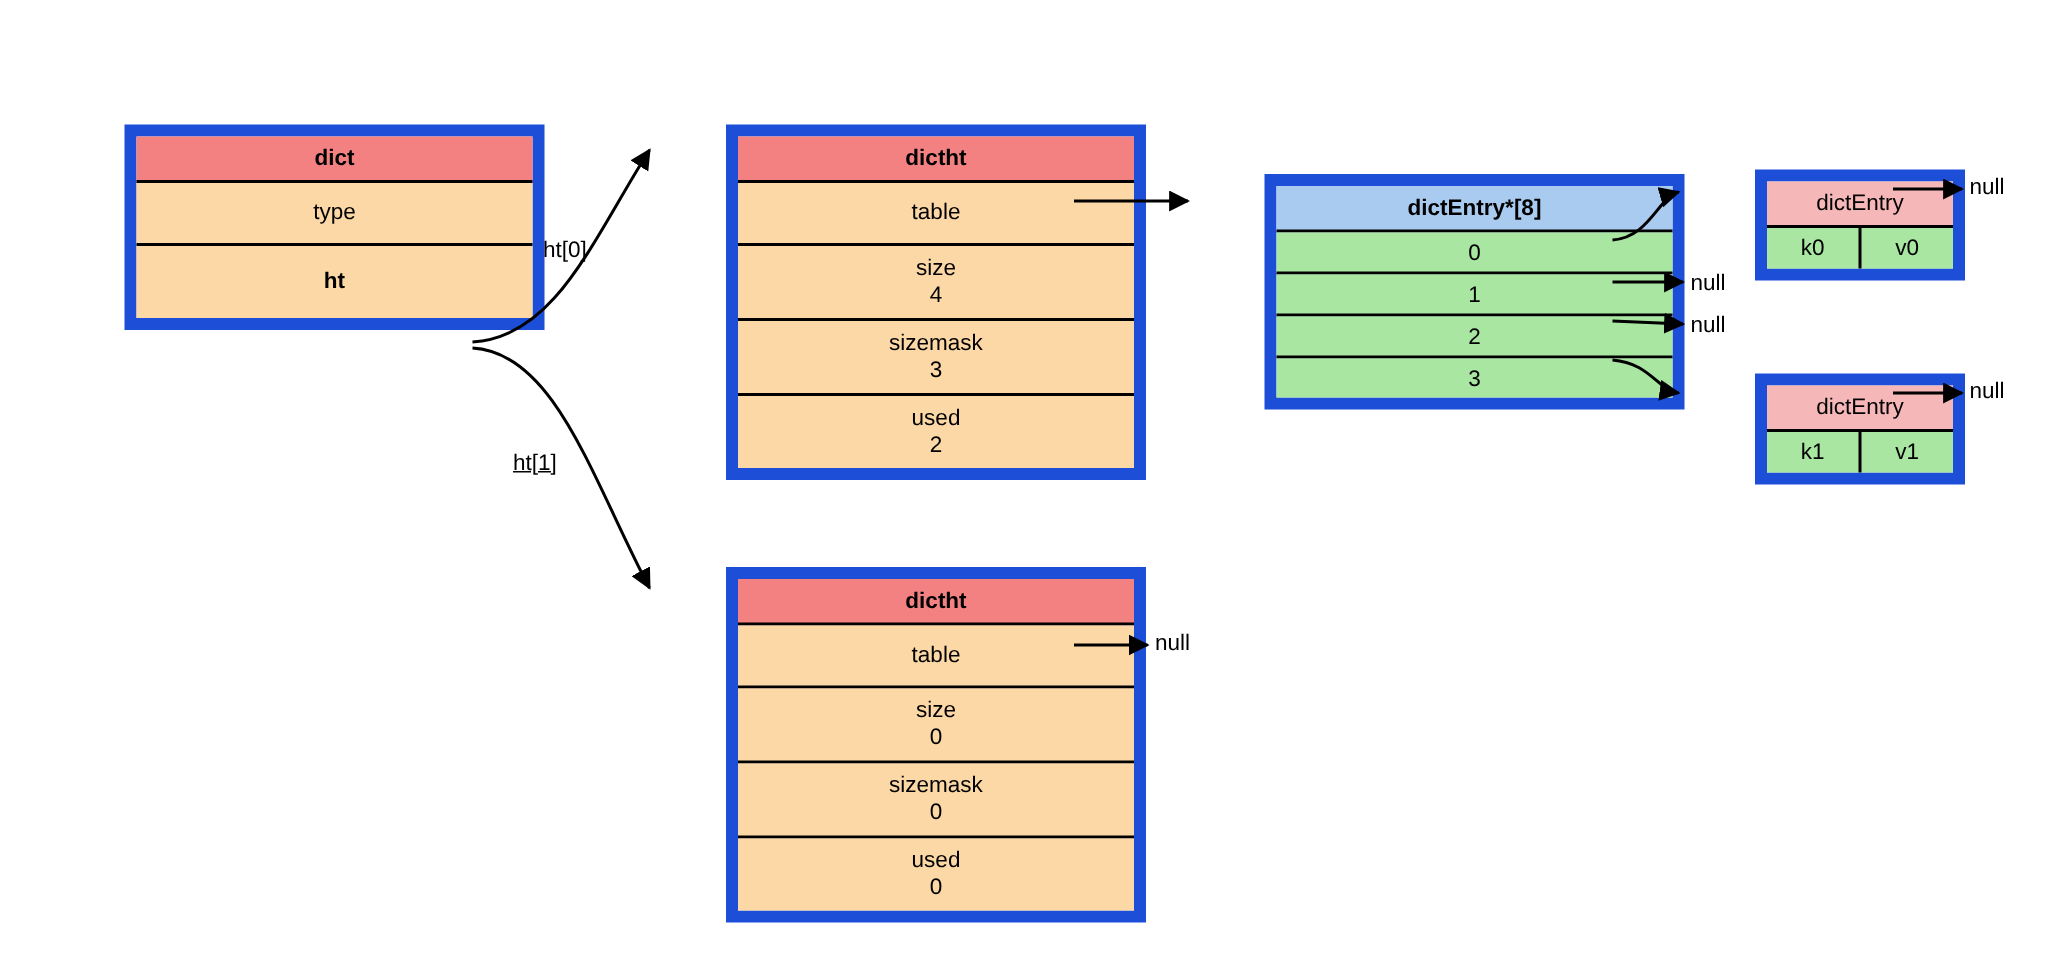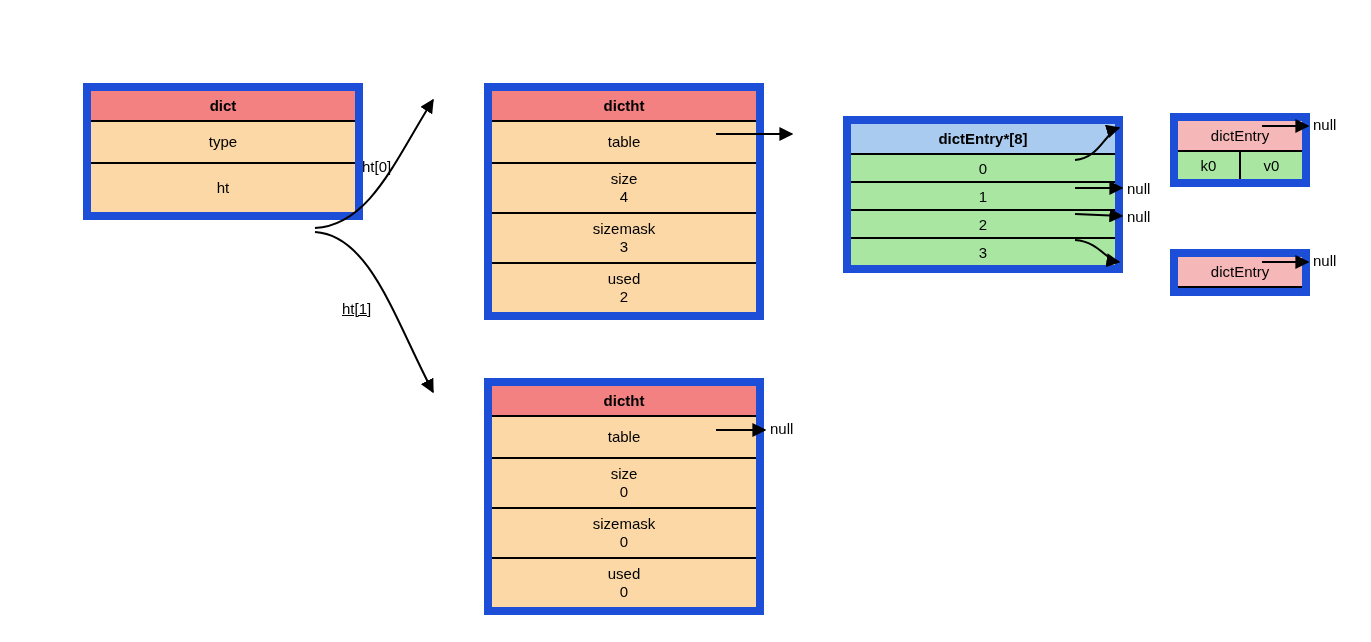--- a/index.html
+++ b/index.html
@@ -70,21 +70,21 @@
   }
 </style>
 </head>
 <body>
 
 <div class="box" style="left:35px; top:83px; width:280px;">
   <div class="header red-header">dict</div>
   <div class="row orange-row" style="height:40px;">
       <span class="row-label">type</span>
     </div>
-  <div class="row orange-row" style="height:48px;">
+  <div class="row orange-row" style="height:48px;font-weight:bold;">
       <span class="row-label">ht</span>
     </div>
 </div>
 
 <div class="box" style="left:436px; top:83px; width:280px;">
   <div class="header red-header">dictht</div>
   <div class="row orange-row" style="height:40px;">
       <span class="row-label">table</span>
     </div>
   <div class="row orange-row" style="height:48px;">
@@ -139,20 +139,24 @@
 <div class="box" style="left:1122px; top:113px; width:140px;">
   <div class="header pink-header" style="font-weight:normal;">dictEntry</div>
   <div class="kv-pair green-row">
     <div class="kv-cell">k0</div>
     <div class="kv-cell">v0</div>
   </div>
 </div>
 
 <div class="box" style="left:1122px; top:249px; width:140px;">
   <div class="header pink-header" style="font-weight:normal;">dictEntry</div>
+  <div class="kv-pair green-row">
+    <div class="kv-cell">k1</div>
+    <div class="kv-cell">v1</div>
+  </div>
 </div>
 
 <div class="edge-label" style="left:342px; top:158px;margin-left:20px;">ht[0]</div>
 <div class="edge-label" style="left:342px; top:300px;text-decoration:underline;">ht[1]</div>
 
 <div class="null-text" style="left:770px; top:420px;">null</div>
 <div class="null-text" style="left:1127px; top:180px;">null</div>
 <div class="null-text" style="left:1127px; top:208px;">null</div>
 <div class="null-text" style="left:1313px; top:116px;">null</div>
 <div class="null-text" style="left:1313px; top:252px;">null</div>

